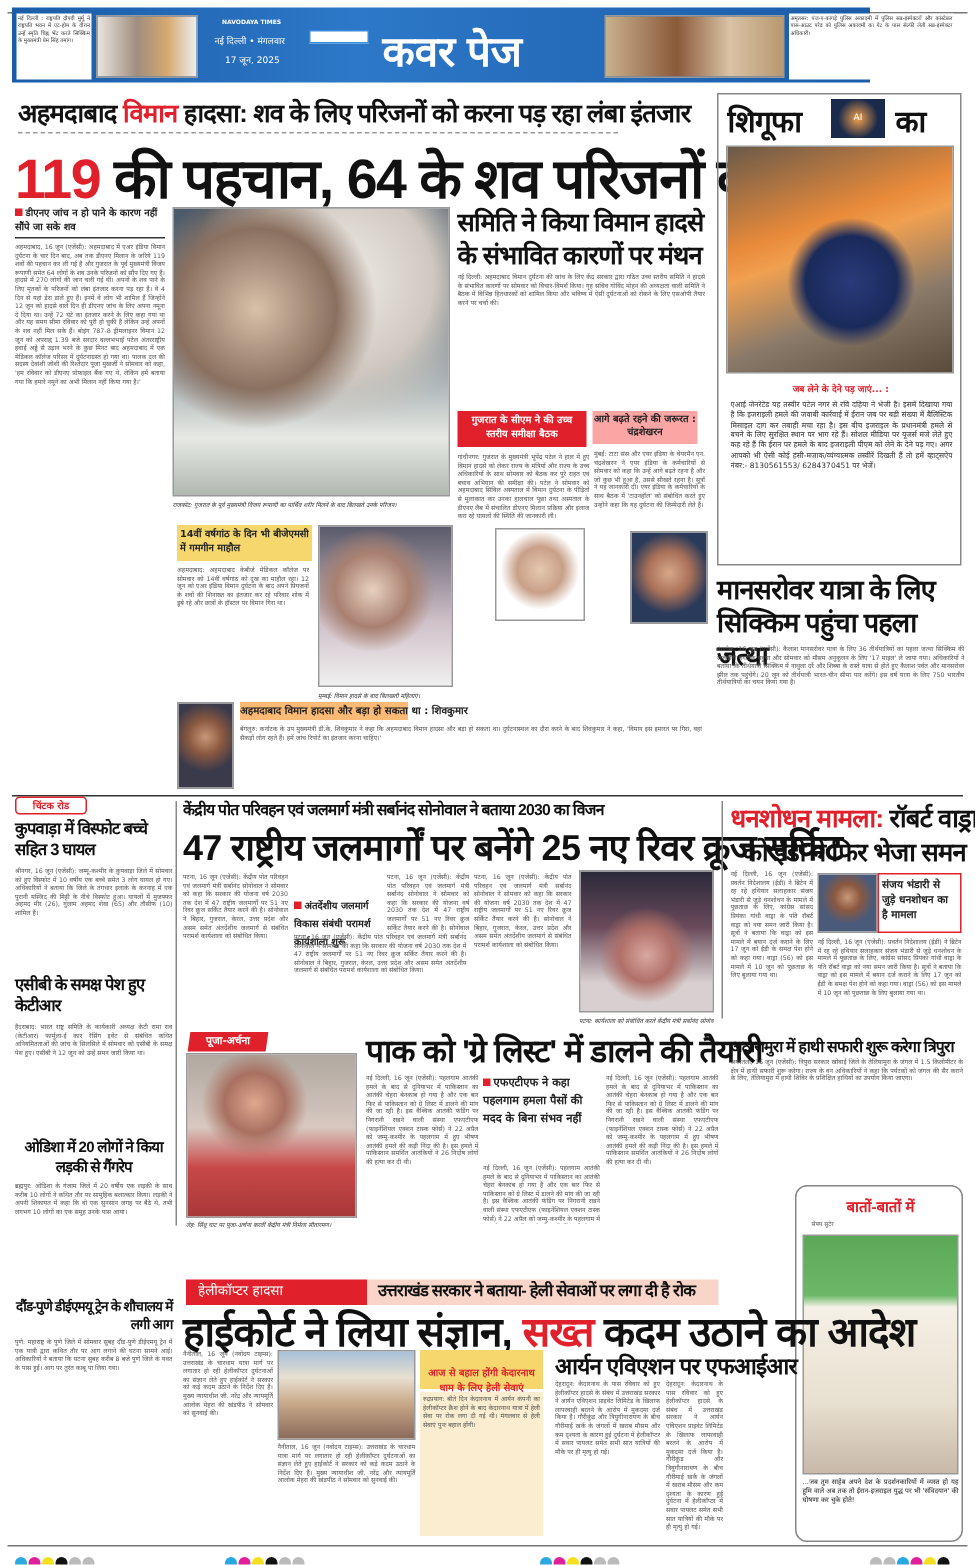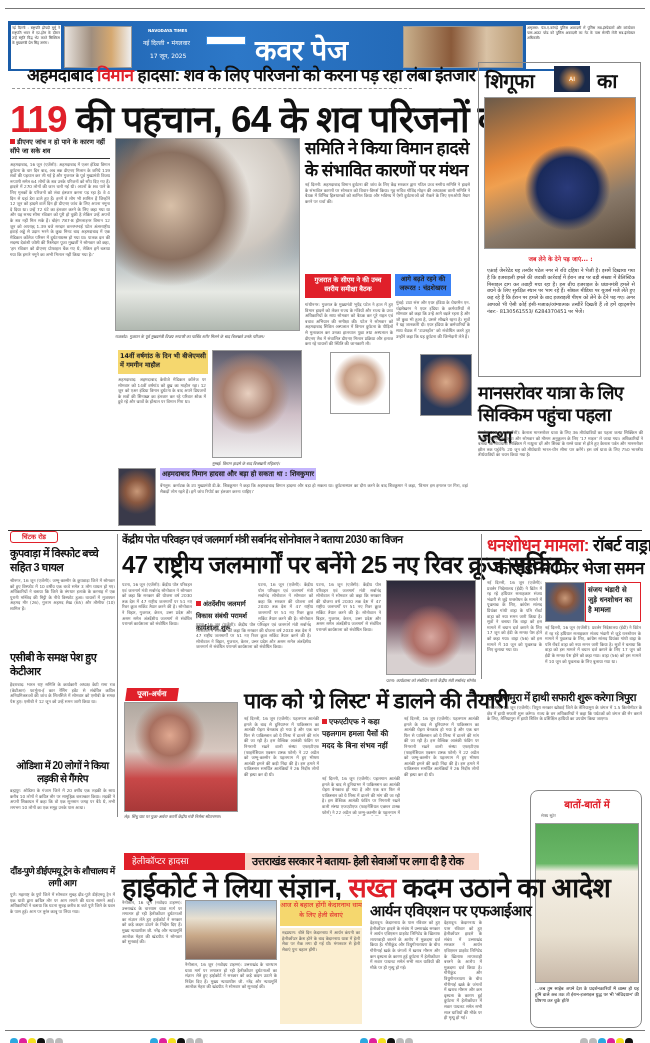--- a/index.html
+++ b/index.html
@@ -11,33 +11,33 @@
 .photo{background:linear-gradient(135deg,#6a6a6a,#b5a89a 40%,#d8cfc4 60%,#5a5560);border:1px solid #999}
 .cap{font-size:4px;color:#333;font-style:italic;white-space:nowrap;overflow:hidden}
 .rule{background:#333}
 .dots span{display:inline-block;width:8px;height:8px;border-radius:50%;margin-right:1px}
 </style>
 </head>
 <body>
 
 <div class="abs" style="left:5px;top:8px;width:640px;height:1px;background:#777"></div>
 
-<div class="abs" style="left:8px;top:21px;width:572px;height:50px;background:linear-gradient(90deg,#1a5ca8,#2d78c8 40%,#1a5ca8);">
+<div class="abs" style="left:8px;top:5px;width:572px;height:50px;background:linear-gradient(90deg,#1a5ca8,#2d78c8 40%,#1a5ca8);">
   <div class="abs txt" style="left:3px;top:4px;width:50px;height:44px;background:#fff;color:#333;font-size:3.6px;line-height:5px;padding:1px">नई दिल्ली : राष्ट्रपति द्रौपदी मुर्मू ने राष्ट्रपति भवन में एट-होम के दौरान उन्हें स्मृति चिह्न भेंट करते सिक्किम के मुख्यमंत्री प्रेम सिंह तमांग।</div>
   <div class="abs photo" style="left:56px;top:5px;width:68px;height:42px;background:linear-gradient(90deg,#e9e4de,#a08e7e 40%,#d5a870 70%,#eee)"></div>
   <div class="abs" style="left:140px;top:7px;font-size:4px;color:#fff;font-weight:bold">NAVODAYA TIMES</div>
   <div class="abs" style="left:135px;top:18px;font-size:6px;color:#fff;white-space:nowrap">नई दिल्ली • मंगलवार</div>
   <div class="abs" style="left:142px;top:31px;font-size:6px;color:#fff">17 जून, 2025</div>
   <div class="abs" style="left:198px;top:15px;width:40px;height:9px;background:#fff;border:1px solid #3a8bdc"></div>
   <div class="abs hd" style="left:247px;top:9px;font-size:28px;color:#fff;letter-spacing:0">कवर पेज</div>
   <div class="abs photo" style="left:395px;top:5px;width:120px;height:42px;background:linear-gradient(90deg,#c9b08c,#8a5a3a 40%,#d9c2a5 70%,#b89870)"></div>
   <div class="abs txt" style="left:518px;top:4px;width:110px;height:44px;background:#fff;color:#333;font-size:3.6px;line-height:5px;padding:1px">अमृतसर: पंज-ए-कांगड़े पुलिस अकादमी में पुलिस सब-इंस्पेक्टरों और कांस्टेबल पास-आउट परेड को पुलिस अकादमी का गेट के पास सेल्फी लेती सब-इंस्पेक्टर अधिकारी।</div>
 </div>
 
-<div class="abs hd" style="left:27px;top:63px;font-size:17px;white-space:nowrap">
+<div class="abs hd" style="left:12px;top:63px;font-size:17px;white-space:nowrap">
   <span>अहमदाबाद</span>
   <span class="red">विमान</span>
   <span>हादसा: शव के लिए परिजनों को करना पड़ रहा लंबा इंतजार</span>
 </div>
 <div class="abs" style="left:12px;top:88px;width:400px;border-top:1px dashed #999"></div>
 
 <div class="abs hd" style="left:10px;top:92px;font-size:37px;white-space:nowrap;letter-spacing:-1px">
   <span class="red">119</span>
   <span>की पहचान, 64 के शव परिजनों को</span>
   <span class="red">सौंपे</span>
@@ -55,35 +55,35 @@
 <div class="abs hd" style="left:305px;top:136px;font-size:17px;white-space:nowrap">समिति ने किया विमान हादसे</div>
 <div class="abs hd" style="left:305px;top:158px;font-size:17px;white-space:nowrap">के संभावित कारणों पर मंथन</div>
 <div class="abs txt" style="left:305px;top:182px;width:165px;height:88px;overflow:hidden">नई दिल्ली: अहमदाबाद विमान दुर्घटना की जांच के लिए केंद्र सरकार द्वारा गठित उच्च स्तरीय समिति ने हादसे के संभावित कारणों पर सोमवार को विचार-विमर्श किया। गृह सचिव गोविंद मोहन की अध्यक्षता वाली समिति ने बैठक में विभिन्न हितधारकों को शामिल किया और भविष्य में ऐसी दुर्घटनाओं को रोकने के लिए एसओपी तैयार करने पर चर्चा की।</div>
 
 <div class="abs" style="left:305px;top:274px;width:86px;height:24px;background:#e0202a;padding:2px">
   <div style="font-size:6.5px;line-height:9px;color:#fff;font-weight:bold;text-align:center">गुजरात के सीएम ने की उच्च स्तरीय समीक्षा बैठक</div>
 </div>
 <div class="abs txt" style="left:305px;top:302px;width:88px;height:225px;overflow:hidden">गांधीनगर: गुजरात के मुख्यमंत्री भूपेंद्र पटेल ने हाल में हुए विमान हादसे को लेकर राज्य के मंत्रियों और राज्य के उच्च अधिकारियों के साथ सोमवार को बैठक कर पूरे राहत एवं बचाव अभियान की समीक्षा की। पटेल ने सोमवार को अहमदाबाद सिविल अस्पताल में विमान दुर्घटना के पीड़ितों से मुलाकात कर उनका हालचाल पूछा तथा अस्पताल के डीएनए लैब में संचालित डीएनए मिलान प्रक्रिया और इलाज करा रहे घायलों की स्थिति की जानकारी ली।</div>
 <div class="abs photo" style="left:330px;top:352px;width:60px;height:62px;background:radial-gradient(circle at 50% 45%,#e6c8b0,#c8a088 35%,#fff 60%)"></div>
 
-<div class="abs" style="left:395px;top:274px;width:56px;height:22px;background:#3b82f6;padding:1px">
+<div class="abs" style="left:395px;top:274px;width:70px;height:22px;background:#fca5a5;padding:1px">
   <div style="font-size:6.5px;line-height:9px;color:#222;font-weight:bold;text-align:center">आगे बढ़ते रहने की जरूरत : चंद्रशेखरन</div>
 </div>
 <div class="abs txt" style="left:396px;top:300px;width:74px;height:228px;overflow:hidden">मुंबई: टाटा संस और एयर इंडिया के चेयरमैन एन. चंद्रशेखरन ने एयर इंडिया के कर्मचारियों से सोमवार को कहा कि उन्हें आगे बढ़ते रहना है और जो कुछ भी हुआ है, उससे सीखते रहना है। सूत्रों ने यह जानकारी दी। एयर इंडिया के कर्मचारियों के साथ बैठक में 'टाउनहॉल' को संबोधित करते हुए उन्होंने कहा कि यह दुर्घटना की जिम्मेदारी लेते हैं।</div>
 <div class="abs photo" style="left:420px;top:354px;width:52px;height:62px;background:radial-gradient(circle at 50% 45%,#d8a888,#a87058 35%,#2a3a5a 65%)"></div>
 
 <div class="abs" style="left:118px;top:350px;width:90px;height:24px;background:#f5d76e;padding:2px">
   <div style="font-size:6.5px;line-height:9px;color:#222;font-weight:bold;">14वीं वर्षगांठ के दिन भी बीजेएमसी में गमगीन माहौल</div>
 </div>
 <div class="abs txt" style="left:118px;top:377px;width:88px;height:90px;overflow:hidden">अहमदाबाद: अहमदाबाद केबीजे मेडिकल कॉलेज पर सोमवार को 14वीं वर्षगांठ को दुख का माहौल रहा। 12 जून को एअर इंडिया विमान दुर्घटना के बाद अपने प्रियजनों के शवों की शिनाख्त का इंतजार कर रहे परिवार शोक में डूबे रहे और छात्रों के हॉस्टल पर विमान गिरा था।</div>
 <div class="abs photo" style="left:212px;top:350px;width:90px;height:108px;background:radial-gradient(circle at 40% 40%,#e8d0c0,#a88070 30%,transparent 50%),linear-gradient(180deg,#5a5a6a,#d0c0c8 60%,#f0f0f0)"></div>
 <div class="abs cap" style="left:212px;top:461px;width:90px">मुम्बई: विमान हादसे के बाद बिलखती महिलाएं।</div>
 
 <div class="abs photo" style="left:118px;top:468px;width:38px;height:58px;background:radial-gradient(circle at 50% 40%,#c89878,#8a5840 30%,#3a3a4a 60%)"></div>
-<div class="abs" style="left:160px;top:468px;width:156px;height:12px;background:#c4b5fd">
+<div class="abs" style="left:160px;top:468px;width:112px;height:12px;background:#fdba74">
   <div style="font-size:6.8px;line-height:12px;color:#222;font-weight:bold;text-align:center;white-space:nowrap">अहमदाबाद विमान हादसा और बड़ा हो सकता था : शिवकुमार</div>
 </div>
 <div class="abs txt" style="left:160px;top:483px;width:308px;height:42px;overflow:hidden">बेंगलुरु: कर्नाटक के उप मुख्यमंत्री डी.के. शिवकुमार ने कहा कि अहमदाबाद विमान हादसा और बड़ा हो सकता था। दुर्घटनास्थल का दौरा करने के बाद शिवकुमार ने कहा, 'विमान इस इमारत पर गिरा, वहां सैकड़ों लोग रहते हैं। हमें जांच रिपोर्ट का इंतजार करना चाहिए।'</div>
 
 <div class="abs" style="left:478px;top:62px;width:163px;height:315px;border:1px solid #888">
   <div class="abs hd" style="left:6px;top:4px;font-size:20px">शिगूफा</div>
   <div class="abs" style="left:75px;top:3px;width:36px;height:26px;background:radial-gradient(circle,#f4a04a,#1a2a4a 60%);color:#fff;font-size:6px;text-align:center;line-height:26px"><span>AI</span></div>
   <div class="abs hd" style="left:118px;top:4px;font-size:20px">का</div>
   <div class="abs photo" style="left:5px;top:34px;width:152px;height:152px;background:radial-gradient(circle at 55% 60%,#2a3a7a,#1a2a5a 25%,transparent 35%),linear-gradient(160deg,#6a5a4a,#e88a3a 35%,#f0a050 45%,#8a7a6a 70%,#5a4a3a)"></div>
   <div class="abs" style="left:0;top:192px;width:163px;text-align:center;font-size:6px;color:#e0202a;font-weight:bold">जब लेने के देने पड़ जाएं... :</div>
@@ -97,21 +97,21 @@
 
 <div class="abs" style="left:10px;top:531px;width:48px;height:12px;border:1px solid #e0202a;border-radius:3px">
   <div style="font-size:6.5px;color:#e0202a;font-weight:bold;text-align:center;line-height:10px">चिंटक रोड</div>
 </div>
 <div class="abs hd" style="left:10px;top:546px;width:105px;font-size:11px;line-height:14px">कुपवाड़ा में विस्फोट बच्चे सहित 3 घायल</div>
 <div class="abs txt" style="left:10px;top:578px;width:105px;height:70px;overflow:hidden">श्रीनगर, 16 जून (एजेंसी): जम्मू-कश्मीर के कुपवाड़ा जिले में सोमवार को हुए विस्फोट में 10 वर्षीय एक बच्चे समेत 3 लोग घायल हो गए। अधिकारियों ने बताया कि जिले के तंगधार इलाके के करनाह में एक पुरानी मस्जिद की मिट्टी के नीचे विस्फोट हुआ। घायलों में मुजफ्फर अहमद मीर (26), गुलाम अहमद शेख (65) और तौसीफ (10) शामिल हैं।</div>
 <div class="abs hd" style="left:10px;top:650px;width:105px;font-size:11px;line-height:14px">एसीबी के समक्ष पेश हुए केटीआर</div>
 <div class="abs txt" style="left:10px;top:682px;width:105px;height:75px;overflow:hidden">हैदराबाद: भारत राष्ट्र समिति के कार्यकारी अध्यक्ष केटी रामा राव (केटीआर) फार्मूला-ई कार रेसिंग इवेंट से संबंधित कथित अनियमितताओं की जांच के सिलसिले में सोमवार को एसीबी के समक्ष पेश हुए। एसीबी ने 12 जून को उन्हें समन जारी किया था।</div>
 <div class="abs hd" style="left:10px;top:759px;width:105px;font-size:10px;line-height:13px;text-align:center">ओडिशा में 20 लोगों ने किया लड़की से गैंगरेप</div>
 <div class="abs txt" style="left:10px;top:788px;width:105px;height:76px;overflow:hidden">ब्रह्मपुर: ओडिशा के गंजाम जिले में 20 वर्षीय एक लड़की के साथ करीब 10 लोगों ने कथित तौर पर सामूहिक बलात्कार किया। लड़की ने अपनी शिकायत में कहा कि वो एक सुनसान जगह पर बैठे थे, तभी लगभग 10 लोगों का एक समूह उनके पास आया।</div>
-<div class="abs hd" style="left:10px;top:865px;width:105px;font-size:9px;line-height:12px;text-align:center">दौंड-पुणे डीईएमयू ट्रेन के शौचालय में लगी आग</div>
+<div class="abs hd" style="left:10px;top:865px;width:105px;font-size:9px;line-height:12px;text-align:right">दौंड-पुणे डीईएमयू ट्रेन के शौचालय में लगी आग</div>
 <div class="abs txt" style="left:10px;top:892px;width:105px;height:135px;overflow:hidden">पुणे: महाराष्ट्र के पुणे जिले में सोमवार सुबह दौंड-पुणे डीईएमयू ट्रेन में एक यात्री द्वारा कथित तौर पर आग लगाने की घटना सामने आई। अधिकारियों ने बताया कि घटना सुबह करीब 8 बजे पुणे जिले के यवत के पास हुई। आग पर तुरंत काबू पा लिया गया।</div>
 <div class="abs" style="left:117px;top:534px;width:1px;height:283px;background:#888"></div>
 
 <div class="abs hd" style="left:122px;top:532px;width:355px;font-size:10.5px;white-space:nowrap;overflow:hidden">केंद्रीय पोत परिवहन एवं जलमार्ग मंत्री सर्बानंद सोनोवाल ने बताया 2030 का विजन</div>
 <div class="abs hd" style="left:122px;top:547px;font-size:24px;white-space:nowrap">47 राष्ट्रीय जलमार्गों पर बनेंगे 25 नए रिवर क्रूज सर्किट</div>
 <div class="abs txt" style="left:122px;top:582px;width:70px;height:98px;overflow:hidden">पटना, 16 जून (एजेंसी): केंद्रीय पोत परिवहन एवं जलमार्ग मंत्री सर्बानंद सोनोवाल ने सोमवार को कहा कि सरकार की योजना वर्ष 2030 तक देश में 47 राष्ट्रीय जलमार्गों पर 51 नए रिवर क्रूज सर्किट तैयार करने की है। सोनोवाल ने बिहार, गुजरात, केरल, उत्तर प्रदेश और असम समेत अंतर्देशीय जलमार्ग से संबंधित परामर्श कार्यशाला को संबोधित किया।</div>
 <div class="abs" style="left:196px;top:598px;width:60px;font-size:6.5px;line-height:12px;font-weight:bold">
   <span style="display:inline-block;width:5px;height:5px;background:#e0202a;margin-right:2px"></span><span>अंतर्देशीय जलमार्ग विकास संबंधी परामर्श कार्यशाला शुरू</span>
 </div>
 <div class="abs txt" style="left:196px;top:622px;width:115px;height:57px;overflow:hidden">पटना, 16 जून (एजेंसी): केंद्रीय पोत परिवहन एवं जलमार्ग मंत्री सर्बानंद सोनोवाल ने सोमवार को कहा कि सरकार की योजना वर्ष 2030 तक देश में 47 राष्ट्रीय जलमार्गों पर 51 नए रिवर क्रूज सर्किट तैयार करने की है। सोनोवाल ने बिहार, गुजरात, केरल, उत्तर प्रदेश और असम समेत अंतर्देशीय जलमार्ग से संबंधित परामर्श कार्यशाला को संबोधित किया।</div>
@@ -165,21 +165,21 @@
   <span>हाईकोर्ट ने लिया संज्ञान,</span>
   <span class="red">सख्त</span>
   <span>कदम उठाने का आदेश</span>
 </div>
 
 <div class="abs txt" style="left:122px;top:900px;width:60px;height:125px;overflow:hidden">नैनीताल, 16 जून (नवोदय टाइम्स): उत्तराखंड के चारधाम यात्रा मार्ग पर लगातार हो रही हेलीकॉप्टर दुर्घटनाओं का संज्ञान लेते हुए हाईकोर्ट ने सरकार को कड़े कदम उठाने के निर्देश दिए हैं। मुख्य न्यायाधीश जी. नरेंद्र और न्यायमूर्ति आलोक मेहरा की खंडपीठ ने सोमवार को सुनवाई की।</div>
 <div class="abs photo" style="left:185px;top:900px;width:92px;height:60px;background:linear-gradient(180deg,#a8c0d8,#e8e0d0 30%,#c8a888 60%,#8a6a5a)"></div>
 <div class="abs txt" style="left:185px;top:962px;width:92px;height:62px;overflow:hidden">नैनीताल, 16 जून (नवोदय टाइम्स): उत्तराखंड के चारधाम यात्रा मार्ग पर लगातार हो रही हेलीकॉप्टर दुर्घटनाओं का संज्ञान लेते हुए हाईकोर्ट ने सरकार को कड़े कदम उठाने के निर्देश दिए हैं। मुख्य न्यायाधीश जी. नरेंद्र और न्यायमूर्ति आलोक मेहरा की खंडपीठ ने सोमवार को सुनवाई की।</div>
 
 <div class="abs" style="left:280px;top:900px;width:82px;height:26px;background:#f5d76e">
-  <div style="font-size:6.5px;line-height:10px;color:#e0202a;font-weight:normal;text-align:center;padding-top:0">आज से बहाल होंगी केदारनाथ धाम के लिए हेली सेवाएं</div>
+  <div style="font-size:6.5px;line-height:10px;color:#e0202a;font-weight:bold;text-align:center;padding-top:10px">आज से बहाल होंगी केदारनाथ धाम के लिए हेली सेवाएं</div>
 </div>
 <div class="abs txt" style="left:280px;top:928px;width:82px;height:96px;background:#fbeed0;padding:2px;overflow:hidden">रुद्रप्रयाग: बीते दिन केदारनाथ में आर्यन कंपनी का हेलीकॉप्टर क्रैश होने के बाद केदारनाथ यात्रा में हेली सेवा पर रोक लगा दी गई थी। मंगलवार से हेली सेवाएं पुनः बहाल होंगी।</div>
 
 <div class="abs hd" style="left:370px;top:900px;font-size:15px;white-space:nowrap">आर्यन एविएशन पर एफआईआर</div>
 <div class="abs txt" style="left:370px;top:920px;width:70px;height:104px;overflow:hidden">देहरादून: केदारनाथ के पास रविवार को हुए हेलीकॉप्टर हादसे के संबंध में उत्तराखंड सरकार ने आर्यन एविएशन प्राइवेट लिमिटेड के खिलाफ लापरवाही बरतने के आरोप में मुकदमा दर्ज किया है। गौरीकुंड और त्रियुगीनारायण के बीच गौरीमाई खर्क के जंगलों में खराब मौसम और कम दृश्यता के कारण हुई दुर्घटना में हेलीकॉप्टर में सवार पायलट समेत सभी सात यात्रियों की मौके पर ही मृत्यु हो गई।</div>
 <div class="abs txt" style="left:444px;top:920px;width:38px;height:104px;overflow:hidden">देहरादून: केदारनाथ के पास रविवार को हुए हेलीकॉप्टर हादसे के संबंध में उत्तराखंड सरकार ने आर्यन एविएशन प्राइवेट लिमिटेड के खिलाफ लापरवाही बरतने के आरोप में मुकदमा दर्ज किया है। गौरीकुंड और त्रियुगीनारायण के बीच गौरीमाई खर्क के जंगलों में खराब मौसम और कम दृश्यता के कारण हुई दुर्घटना में हेलीकॉप्टर में सवार पायलट समेत सभी सात यात्रियों की मौके पर ही मृत्यु हो गई।</div>
 
 <div class="abs" style="left:5px;top:1030px;width:640px;height:1px;background:#777"></div>
 <div class="abs dots" style="left:10px;top:1031px">
   <span style="background:#2aa8e0"></span><span style="background:#e0209a"></span><span style="background:#f5e020"></span><span style="background:#111"></span><span style="background:#bbb"></span><span style="background:#bbb"></span>

